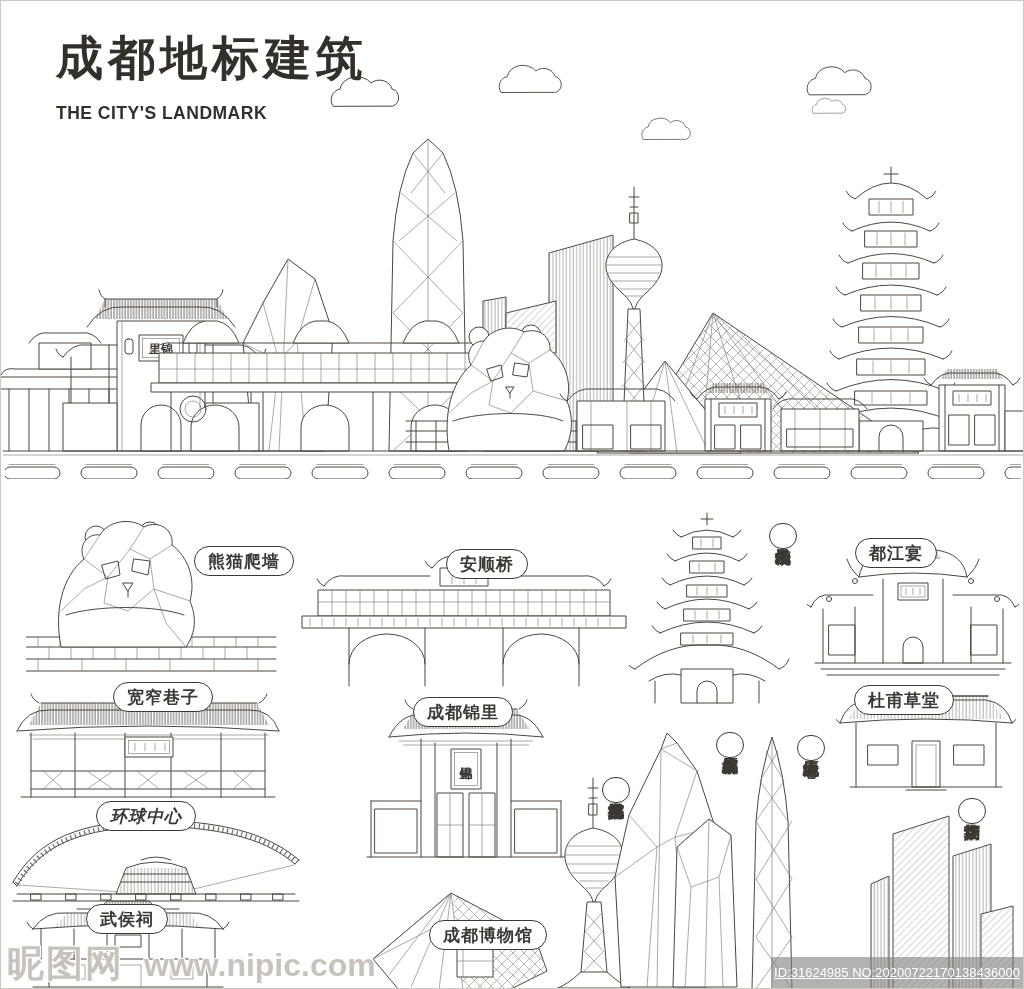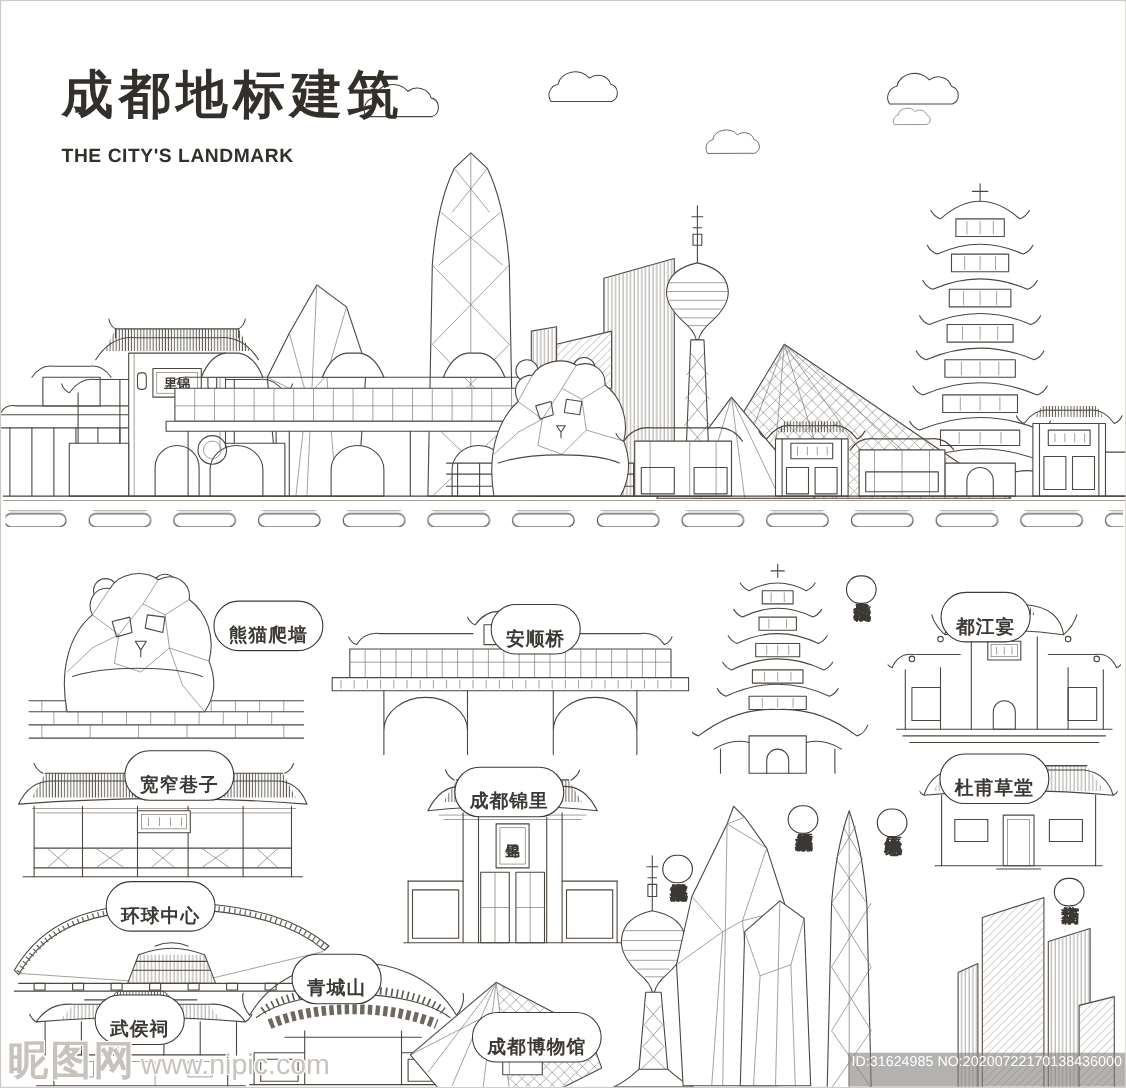--- a/index.html
+++ b/index.html
@@ -1,40 +1,40 @@
 <!DOCTYPE html>
 <html><head>
 <meta charset="utf-8">
 <style>
   html,body{margin:0;padding:0;background:#fff;}
   .poster{position:relative;width:1024px;height:989px;background:#fff;overflow:hidden;
           border:1px solid #ccc9c5;box-sizing:border-box;
           font-family:"Liberation Sans","DejaVu Sans",sans-serif;color:#332f2b;}
   .hdr{position:absolute;left:55px;top:30px;z-index:5;}
-  .title{font-size:47px;font-weight:800;letter-spacing:5px;line-height:1.15;margin-top:28px;}
+  .title{font-size:47px;font-weight:800;letter-spacing:5px;line-height:1.15;}
   .subtitle{font-size:17.5px;font-weight:600;letter-spacing:.5px;margin-top:18px;}
   .lay{position:absolute;left:0;top:0;}
   figure.item{position:absolute;margin:0;padding:0;}
   figure.item svg{position:absolute;left:0;top:0;}
   .pill{position:absolute;border:1.6px solid #3c3834;border-radius:999px;background:#fff;
-        color:#3c3834;font-weight:bold;font-size:17px;line-height:1;padding:22px 13px 5px;
+        color:#3c3834;font-weight:bold;font-size:17px;line-height:1;padding:6px 13px 5px;
         letter-spacing:1px;white-space:nowrap;z-index:3;}
   .pill.v{writing-mode:vertical-rl;text-orientation:upright;padding:12px 5px;font-size:16px;letter-spacing:0;}
   svg .ln{fill:none;stroke:#4c463f;stroke-width:1;stroke-linecap:round;stroke-linejoin:round;}
   svg .lnw{fill:#fff;stroke:#4c463f;stroke-width:1;stroke-linejoin:round;}
   svg .lnt{fill:none;stroke:#75706a;stroke-width:.6;}
   svg .plq{font:700 12px "Liberation Sans","DejaVu Sans",sans-serif;fill:#3c3834;text-anchor:middle;}
   svg .plqv{font:700 13px "Liberation Sans","DejaVu Sans",sans-serif;fill:#3c3834;text-anchor:middle;writing-mode:vertical-rl;}
   .wm-left{position:absolute;left:6px;top:938px;z-index:8;color:#c7c2bc;white-space:nowrap;
            text-shadow:1px 1px 0 #fff,-1px -1px 0 #fff,1px -1px 0 #fff,-1px 1px 0 #fff;}
   .wm-left .logo{font-size:37px;font-weight:800;letter-spacing:2px;}
-  .wm-left .url{font-size:26px;font-weight:400;margin-left:4px;}
+  .wm-left .url{font-size:32px;font-weight:700;margin-left:20px;}
   .wm-right{position:absolute;right:0;top:956px;width:252px;height:31px;z-index:8;
             background:rgba(130,127,124,.6);color:#fff;font-size:13px;
-            display:flex;align-items:flex-start;justify-content:center;white-space:nowrap;}
+            display:flex;align-items:center;justify-content:center;white-space:nowrap;text-decoration:underline;}
 </style>
 </head>
 <body>
 
 <div class="poster">
 
   <div class="hdr">
     <div class="title">成都地标建筑</div>
     <div class="subtitle">THE CITY'S LANDMARK</div>
   </div>
@@ -373,21 +373,21 @@
       <path class="ln" d="M20,42 V106 M160,42 V106"></path>
       <rect class="lnw" x="76" y="60" width="28" height="46"></rect>
         <rect class="lnt" x="80" y="64" width="20" height="42"></rect>
       <rect class="ln" fill="url(#ptGrid)" x="32" y="64" width="30" height="20"></rect>
       <rect class="ln" fill="url(#ptGrid)" x="118" y="64" width="30" height="20"></rect>
       <path class="ln" d="M14,106 H166 M70,109 H110"></path>
     </svg>
     <div class="pill" style="left:18px;top:4px;">杜甫草堂</div>
   </figure>
 
-  <figure class="item" style="left:10px;top:797px;width:290px;height:105px;">
+  <figure class="item" style="left:10px;top:797px;width:290px;height:105px;font-style:italic;">
     <svg width="290" height="105" viewBox="0 0 290 105">
       <path class="ln" d="M6,88 C30,46 70,30 145,28 C220,30 258,44 284,66"></path>
       <path class="ln" d="M2,84 C28,40 68,24 145,22 C224,24 262,40 288,62 M2,84 L6,88 M288,62 L284,66"></path>
       <path d="M6,86 C32,44 70,28 145,25 C220,28 260,42 286,64" fill="none" stroke="#6e6861" stroke-width="5" stroke-dasharray="1.2,3.6"></path>
       <path class="lnt" d="M8,87 L140,96 M283,67 L162,96"></path>
       <path class="lnw" d="M105,96 L115,70 Q145,58 175,70 L185,96 Z"></path>
       <polygon fill="url(#ptV)" stroke="none" points="115,70 175,70 185,96 105,96"></polygon>
       <path class="ln" d="M110,84 H180 M113,76 H177 M130,62 Q145,56 160,62"></path>
       <path class="ln" d="M6,96 H284"></path>
       <g class="ln">
@@ -451,33 +451,20 @@
           <polygon fill="url(#ptV)" stroke="none" points="90,62 128,50 128,196 90,196"></polygon>
         </g>
       <g>
           <polygon class="lnw" points="118,120 150,112 150,196 118,196"></polygon>
           <polygon fill="url(#ptHatch)" stroke="none" points="118,120 150,112 150,196 118,196"></polygon>
         </g>
     </svg>
     <div class="pill v" style="left:95px;top:4px;">莱福士广场</div>
   </figure>
 
-  <figure class="item" style="left:218px;top:860px;width:204px;height:129px;">
-    <svg width="204" height="129" viewBox="0 0 204 129">
-      <path class="ln" d="M8,62 C30,24 70,14 102,14 C134,14 174,24 196,62 M8,62 Q0,52 2,42 M196,62 Q204,52 202,42 M14,64 C50,36 154,36 190,64 M96,14 Q102,6 108,14"></path>
-      <path d="M20,58 C52,32 152,32 184,58" fill="none" stroke="#5c564f" stroke-width="7" stroke-dasharray="1.5,3.5"></path>
-      <path d="M26,70 C70,52 134,52 178,70" fill="none" stroke="#6e6861" stroke-width="9" stroke-dasharray="4,3"></path>
-      <path class="ln" d="M58,76 V125 M146,76 V125 M40,82 H164"></path>
-      <path class="ln" d="M12,96 H58 M146,96 H192 M12,96 V125 M192,96 V125"></path>
-      <rect class="ln" fill="url(#ptGrid)" x="18" y="102" width="34" height="20"></rect>
-      <rect class="ln" fill="url(#ptGrid)" x="152" y="102" width="34" height="20"></rect>
-      <line class="ln" x1="8" y1="125" x2="196" y2="125"></line>
-    </svg>
-    <div class="pill" style="left:46px;top:6px;">青城山</div>
-  </figure>
 
   <figure class="item" style="left:18px;top:898px;width:218px;height:91px;text-align:right;">
     <svg width="218" height="91" viewBox="0 0 218 91">
       <polygon fill="url(#ptRoof)" stroke="#4c463f" stroke-width="0.8" points="88,2 130,2 138,10 80,10"></polygon>
       <polygon fill="url(#ptV)" stroke="none" points="48,14 170,14 182,28 36,28"></polygon>
       <path class="ln" d="M14,30 Q26,12 48,14 L170,14 Q192,12 204,30 M58,10 H160 M14,30 Q109,22 204,30 M14,30 q-4,-2 -6,-7 M204,30 q4,-2 6,-7"></path>
       <path class="ln" d="M22,30 V60 M55,30 V60 M88,30 V60 M130,30 V60 M163,30 V60 M196,30 V60"></path>
       <rect class="lnw" x="96" y="36" width="26" height="12"></rect>
       <path class="ln" d="M30,60 H188 M30,60 V88 M188,60 V88"></path>
       <path class="lnt" d="M44,66 h22 v14 h-22 z M96,66 h26 v22 M152,66 h22 v14 h-22 z"></path>

